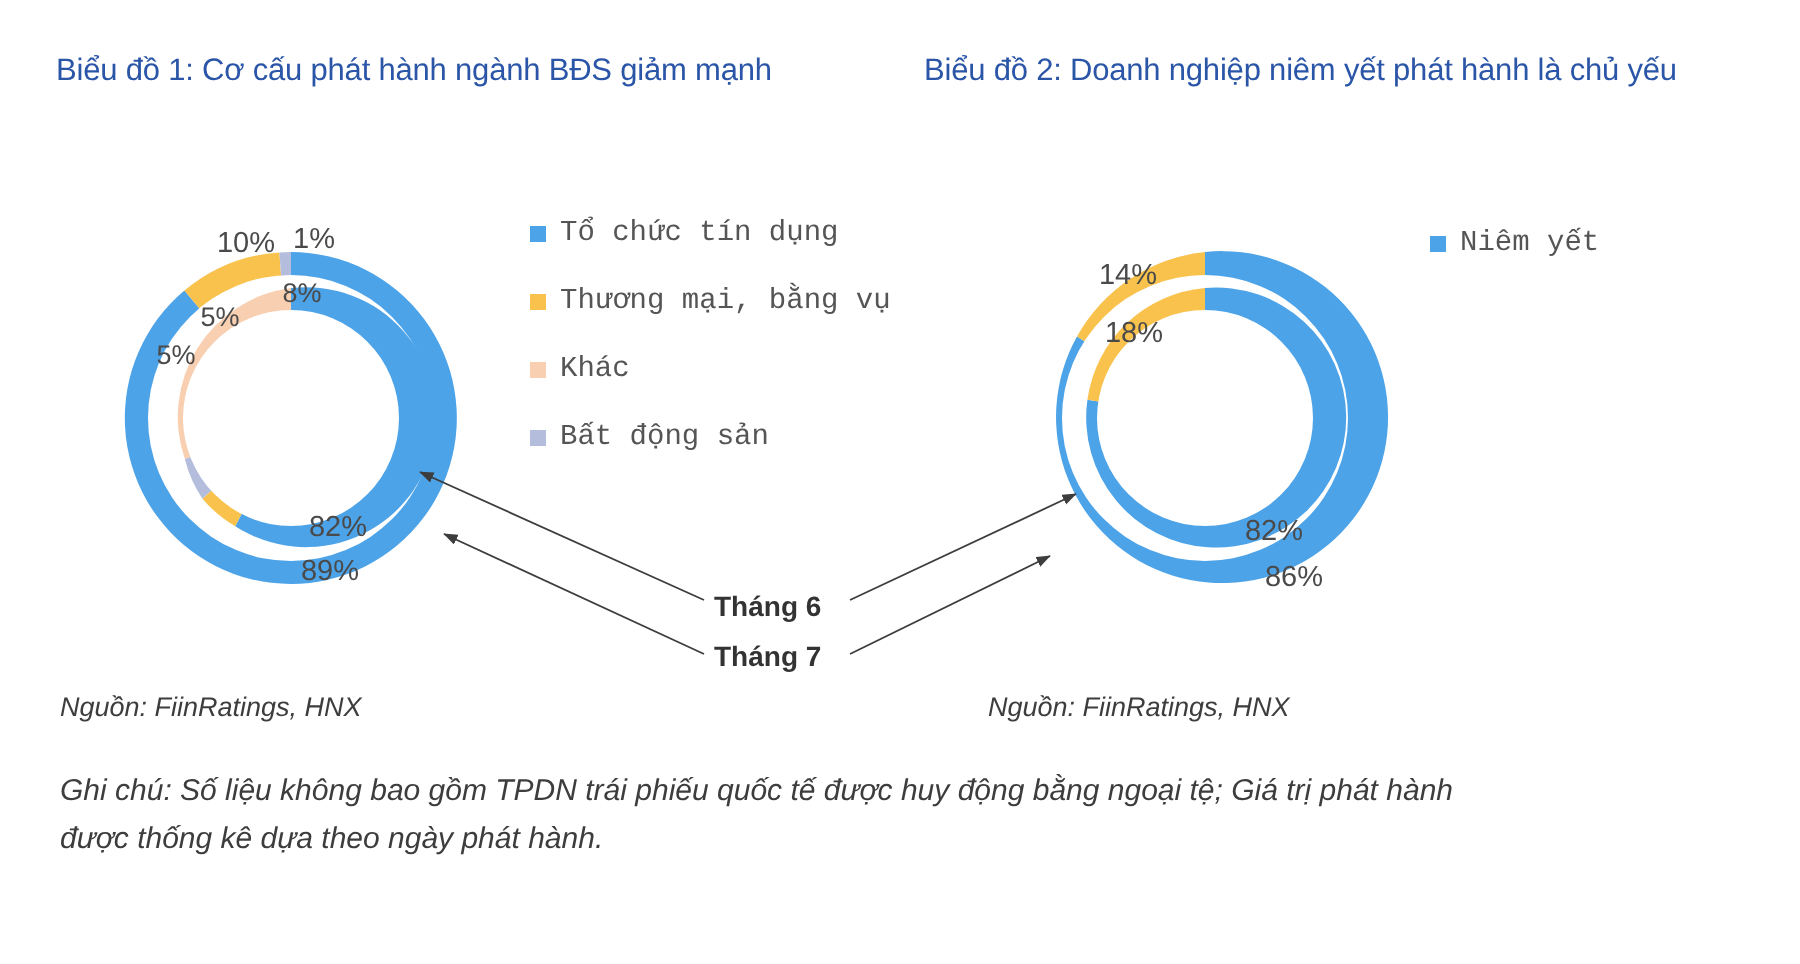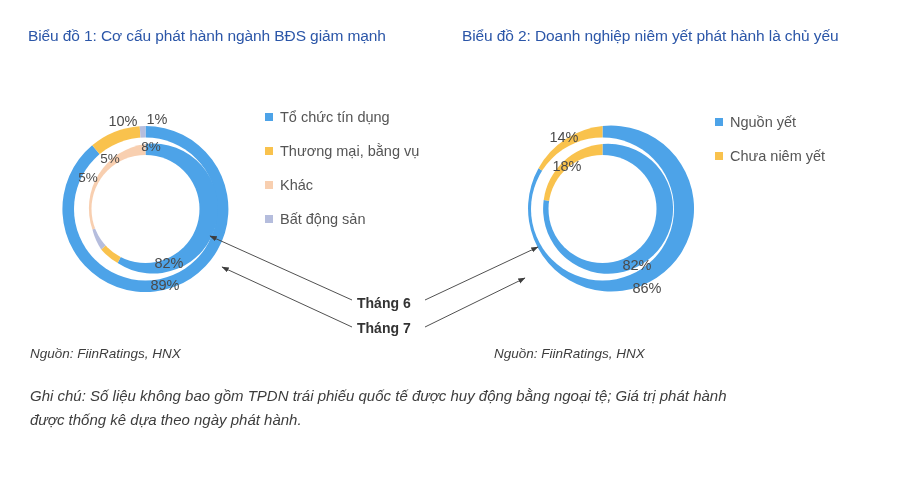--- a/index.html
+++ b/index.html
@@ -51,20 +51,21 @@
     display: flex;
     flex-direction: column;
   }
   #legend-1 { left: 265px; top: 100px; }
   #legend-2 { left: 263px; top: 105px; }
 
   .legend-row {
     display: flex;
     align-items: center;
     height: 34px;
+    font-family: Liberation Mono, monospace;
   }
   .legend-swatch {
     width: 8px;
     height: 8px;
     margin-right: 7px;
     flex: none;
   }
   .legend-label {
     font-size: 14.5px;
     color: #555555;
@@ -205,25 +206,21 @@
       <text class="slice-label" x="72" y="47" text-anchor="middle">14%</text>
 
       <text class="slice-label" x="145" y="175" text-anchor="middle">82%</text>
       <text class="slice-label" x="75" y="76" text-anchor="middle">18%</text>
     </svg>
   </div>
 
   <div class="legend" id="legend-2">
     <div class="legend-row">
       <span class="legend-swatch" style="background:#4DA3E8"></span>
-      <span class="legend-label">Nguồn yết</span>
-    </div>
-    <div class="legend-row">
-      <span class="legend-swatch" style="background:#F9C24D"></span>
-      <span class="legend-label">Chưa niêm yết</span>
+      <span class="legend-label">Niêm yết</span>
     </div>
   </div>
 
   <div class="source-note" id="source-2">Nguồn: FiinRatings, HNX</div>
 </div>
 
 <svg id="arrow-layer" viewBox="0 0 900 482">
   <defs>
     <marker id="ah" markerWidth="9" markerHeight="9" refX="7.5" refY="3" orient="auto" markerUnits="strokeWidth">
       <path d="M0,0 L8,3 L0,6 z" fill="#3d3d3d"></path>

